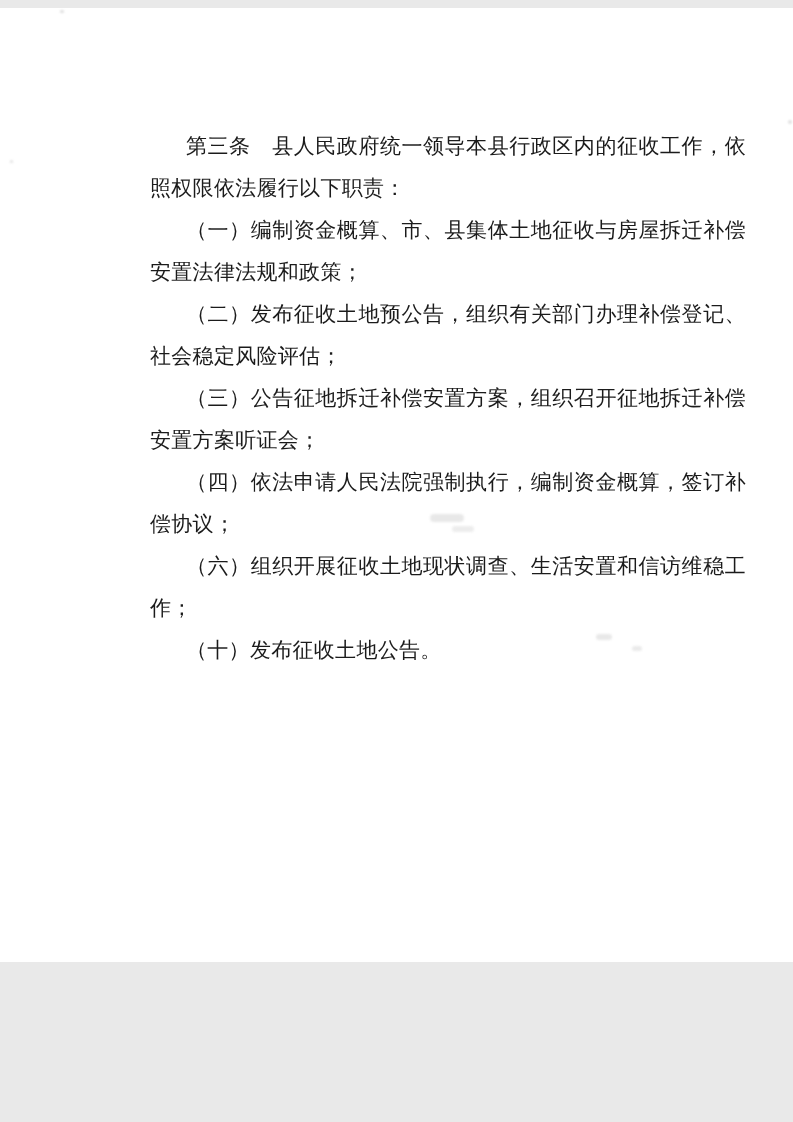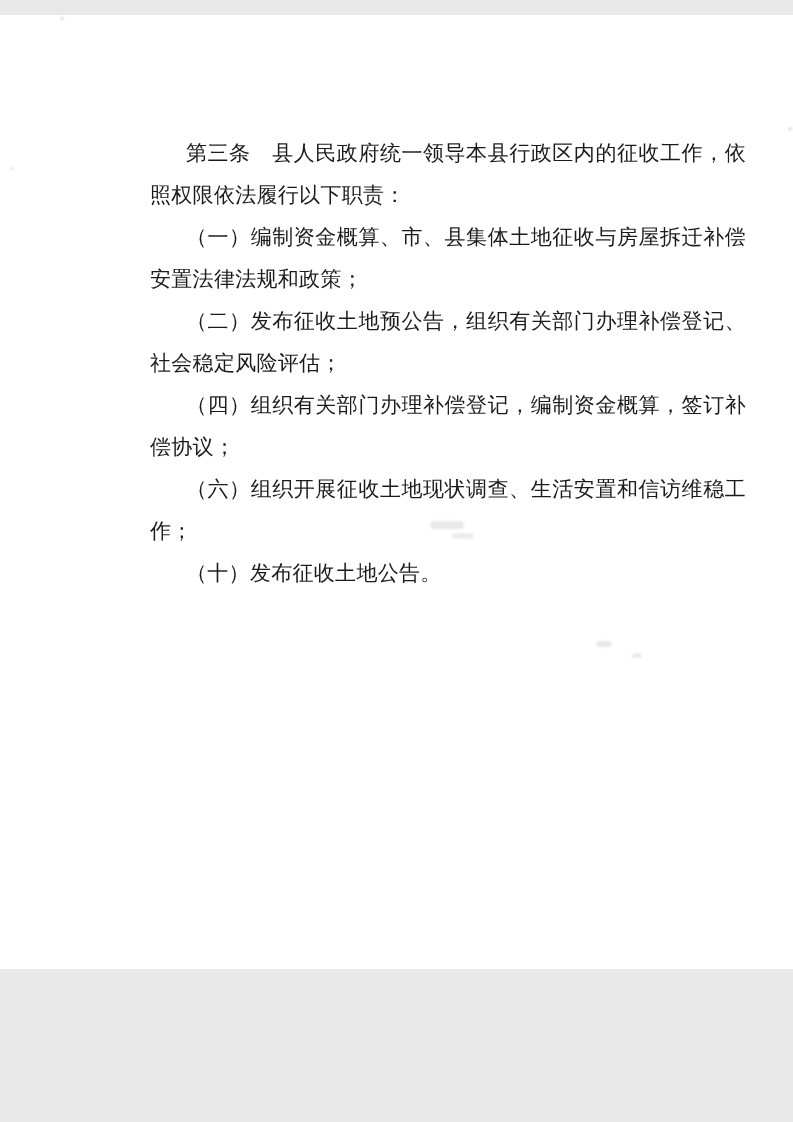--- a/index.html
+++ b/index.html
@@ -4,21 +4,21 @@
 <style>
   html, body {
     margin: 0;
     padding: 0;
     background: #e9e9e9;
   }
   .page {
     position: relative;
     width: 793px;
     height: 954px;
-    margin: 15px auto;
+    margin: 8px auto;
     background: #ffffff;
     overflow: hidden;
     font-family: "Liberation Serif", "DejaVu Serif", serif;
   }
   .text-block {
     position: absolute;
     left: 150px;
     top: 117px;
     width: 596px;
   }
@@ -67,20 +67,21 @@
   <div class="speckle sp-3"></div>
   <div class="speckle sp-4"></div>
   <div class="speckle sp-5"></div>
   <div class="speckle sp-6"></div>
   <div class="speckle sp-7"></div>
 
   <div class="text-block">
     <p class="doc-paragraph">第三条　县人民政府统一领导本县行政区内的征收工作，依照权限依法履行以下职责：</p>
     <p class="doc-paragraph">（一）编制资金概算、市、县集体土地征收与房屋拆迁补偿安置法律法规和政策；</p>
     <p class="doc-paragraph">（二）发布征收土地预公告，组织有关部门办理补偿登记、社会稳定风险评估；</p>
-    <p class="doc-paragraph">（四）组织有关部门办理补偿登记，编制资金概算，签订补偿协议；</p>
+    <p class="doc-paragraph">（三）公告征地拆迁补偿安置方案，组织召开征地拆迁补偿安置方案听证会；</p>
+    <p class="doc-paragraph">（四）依法申请人民法院强制执行，编制资金概算，签订补偿协议；</p>
     <p class="doc-paragraph">（六）组织开展征收土地现状调查、生活安置和信访维稳工作；</p>
     <p class="doc-paragraph">（十）发布征收土地公告。</p>
   </div>
 
   <div class="page-footer">— 4 —</div>
 
 </div>
 
 </body></html>

